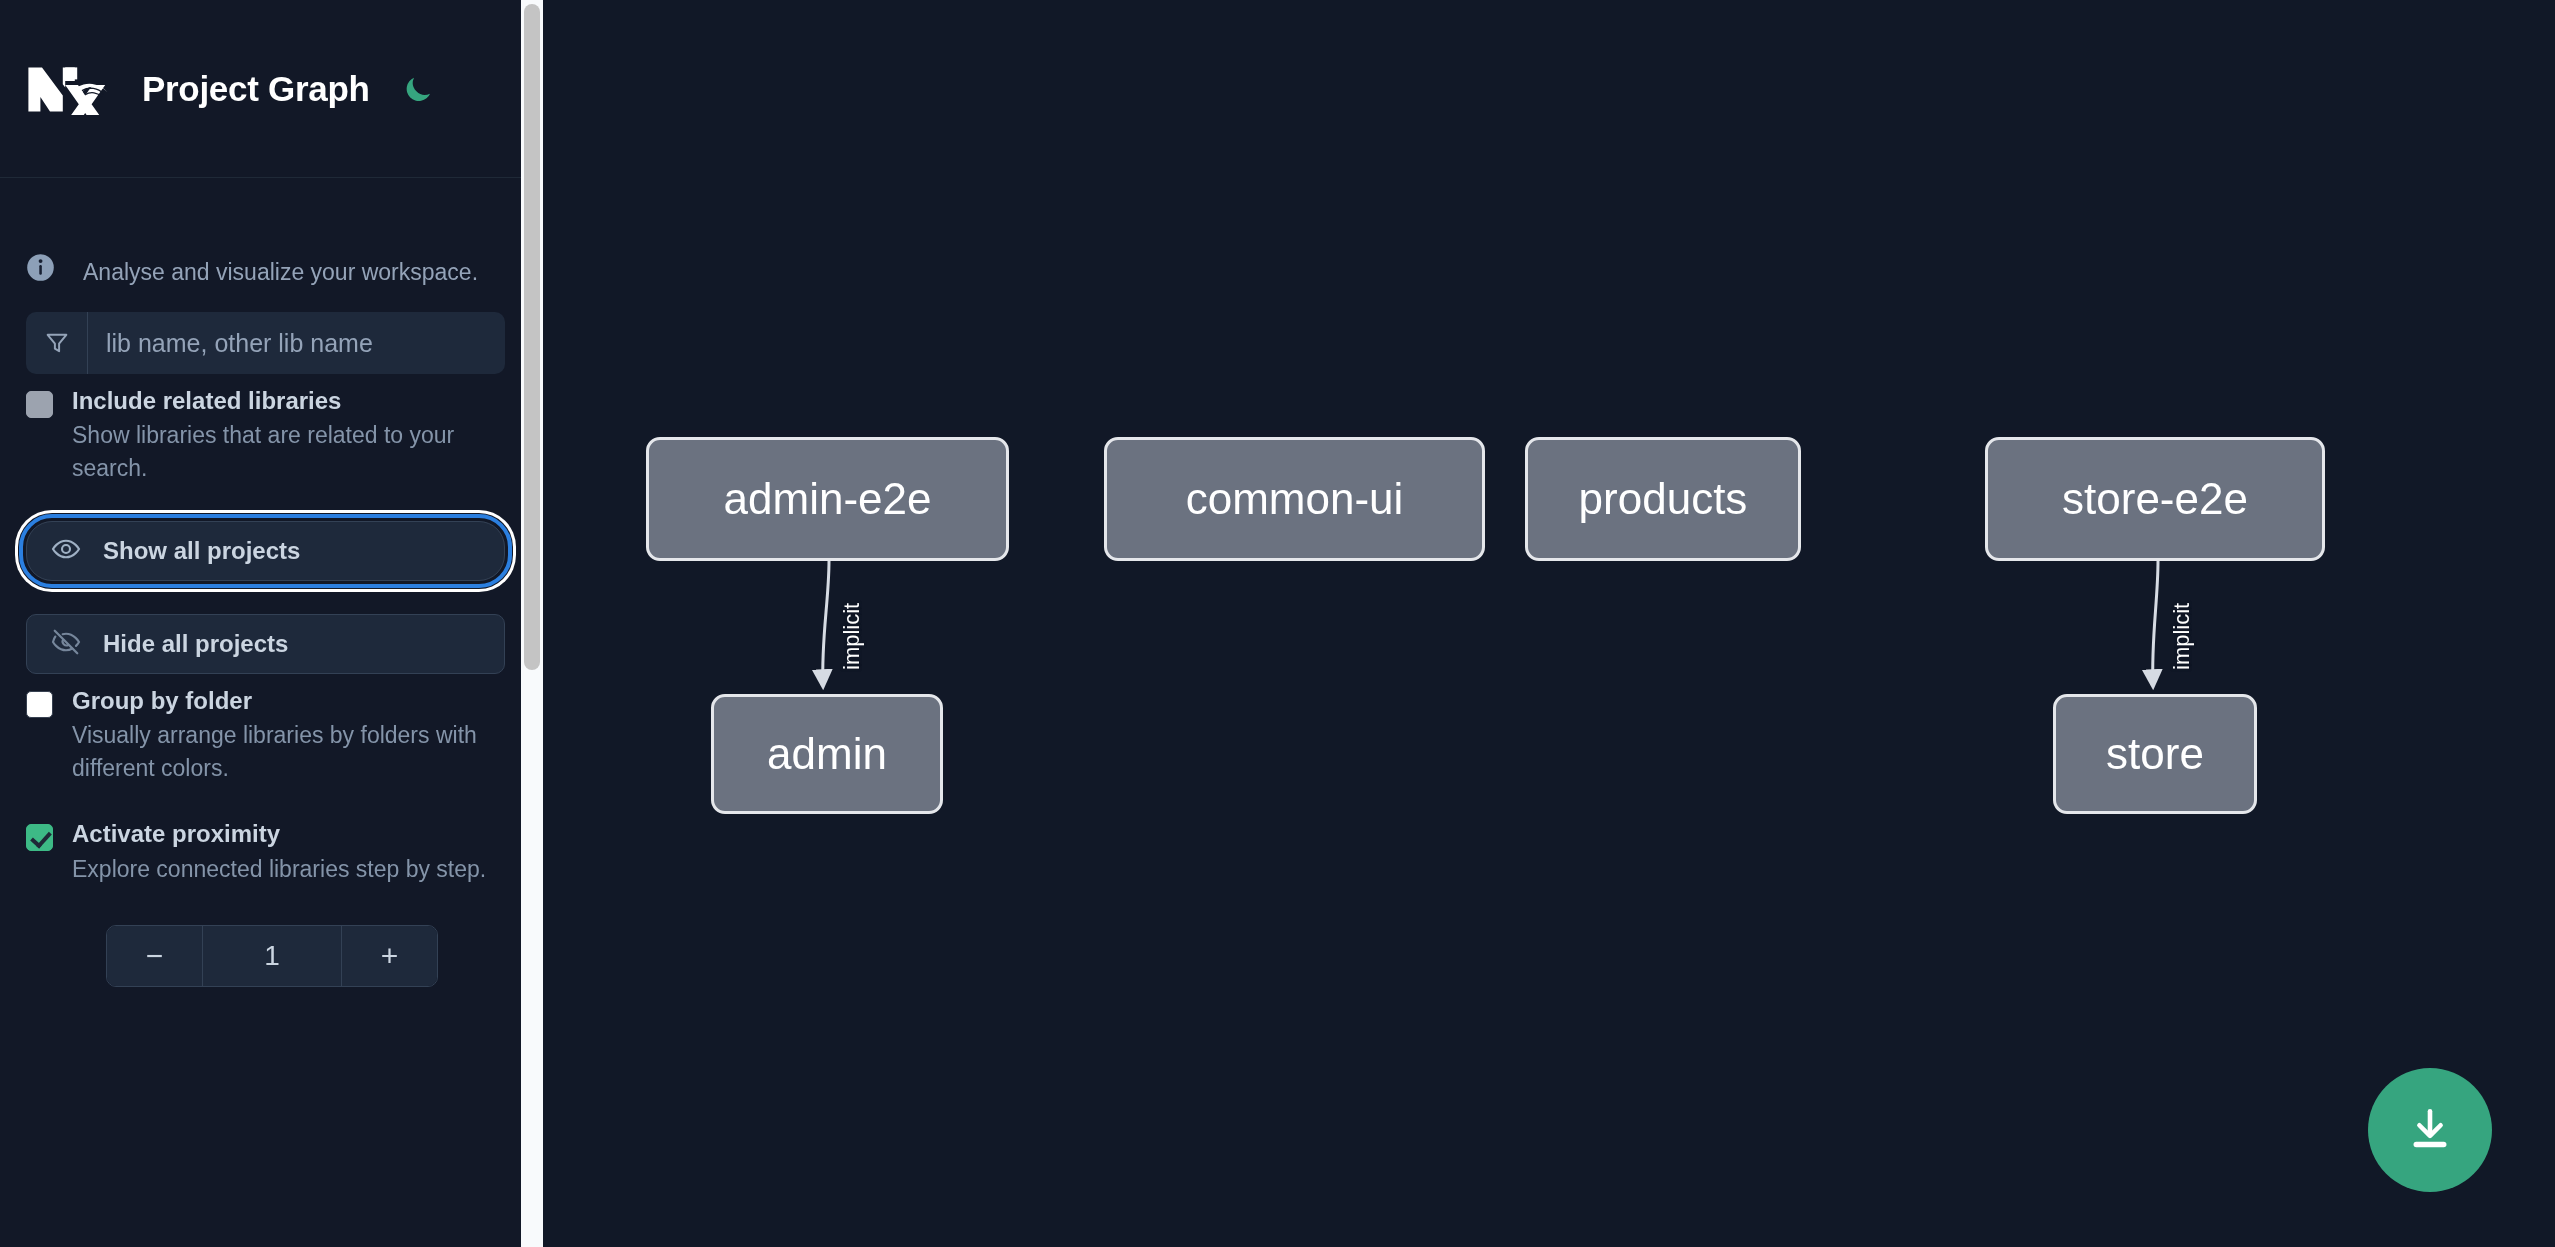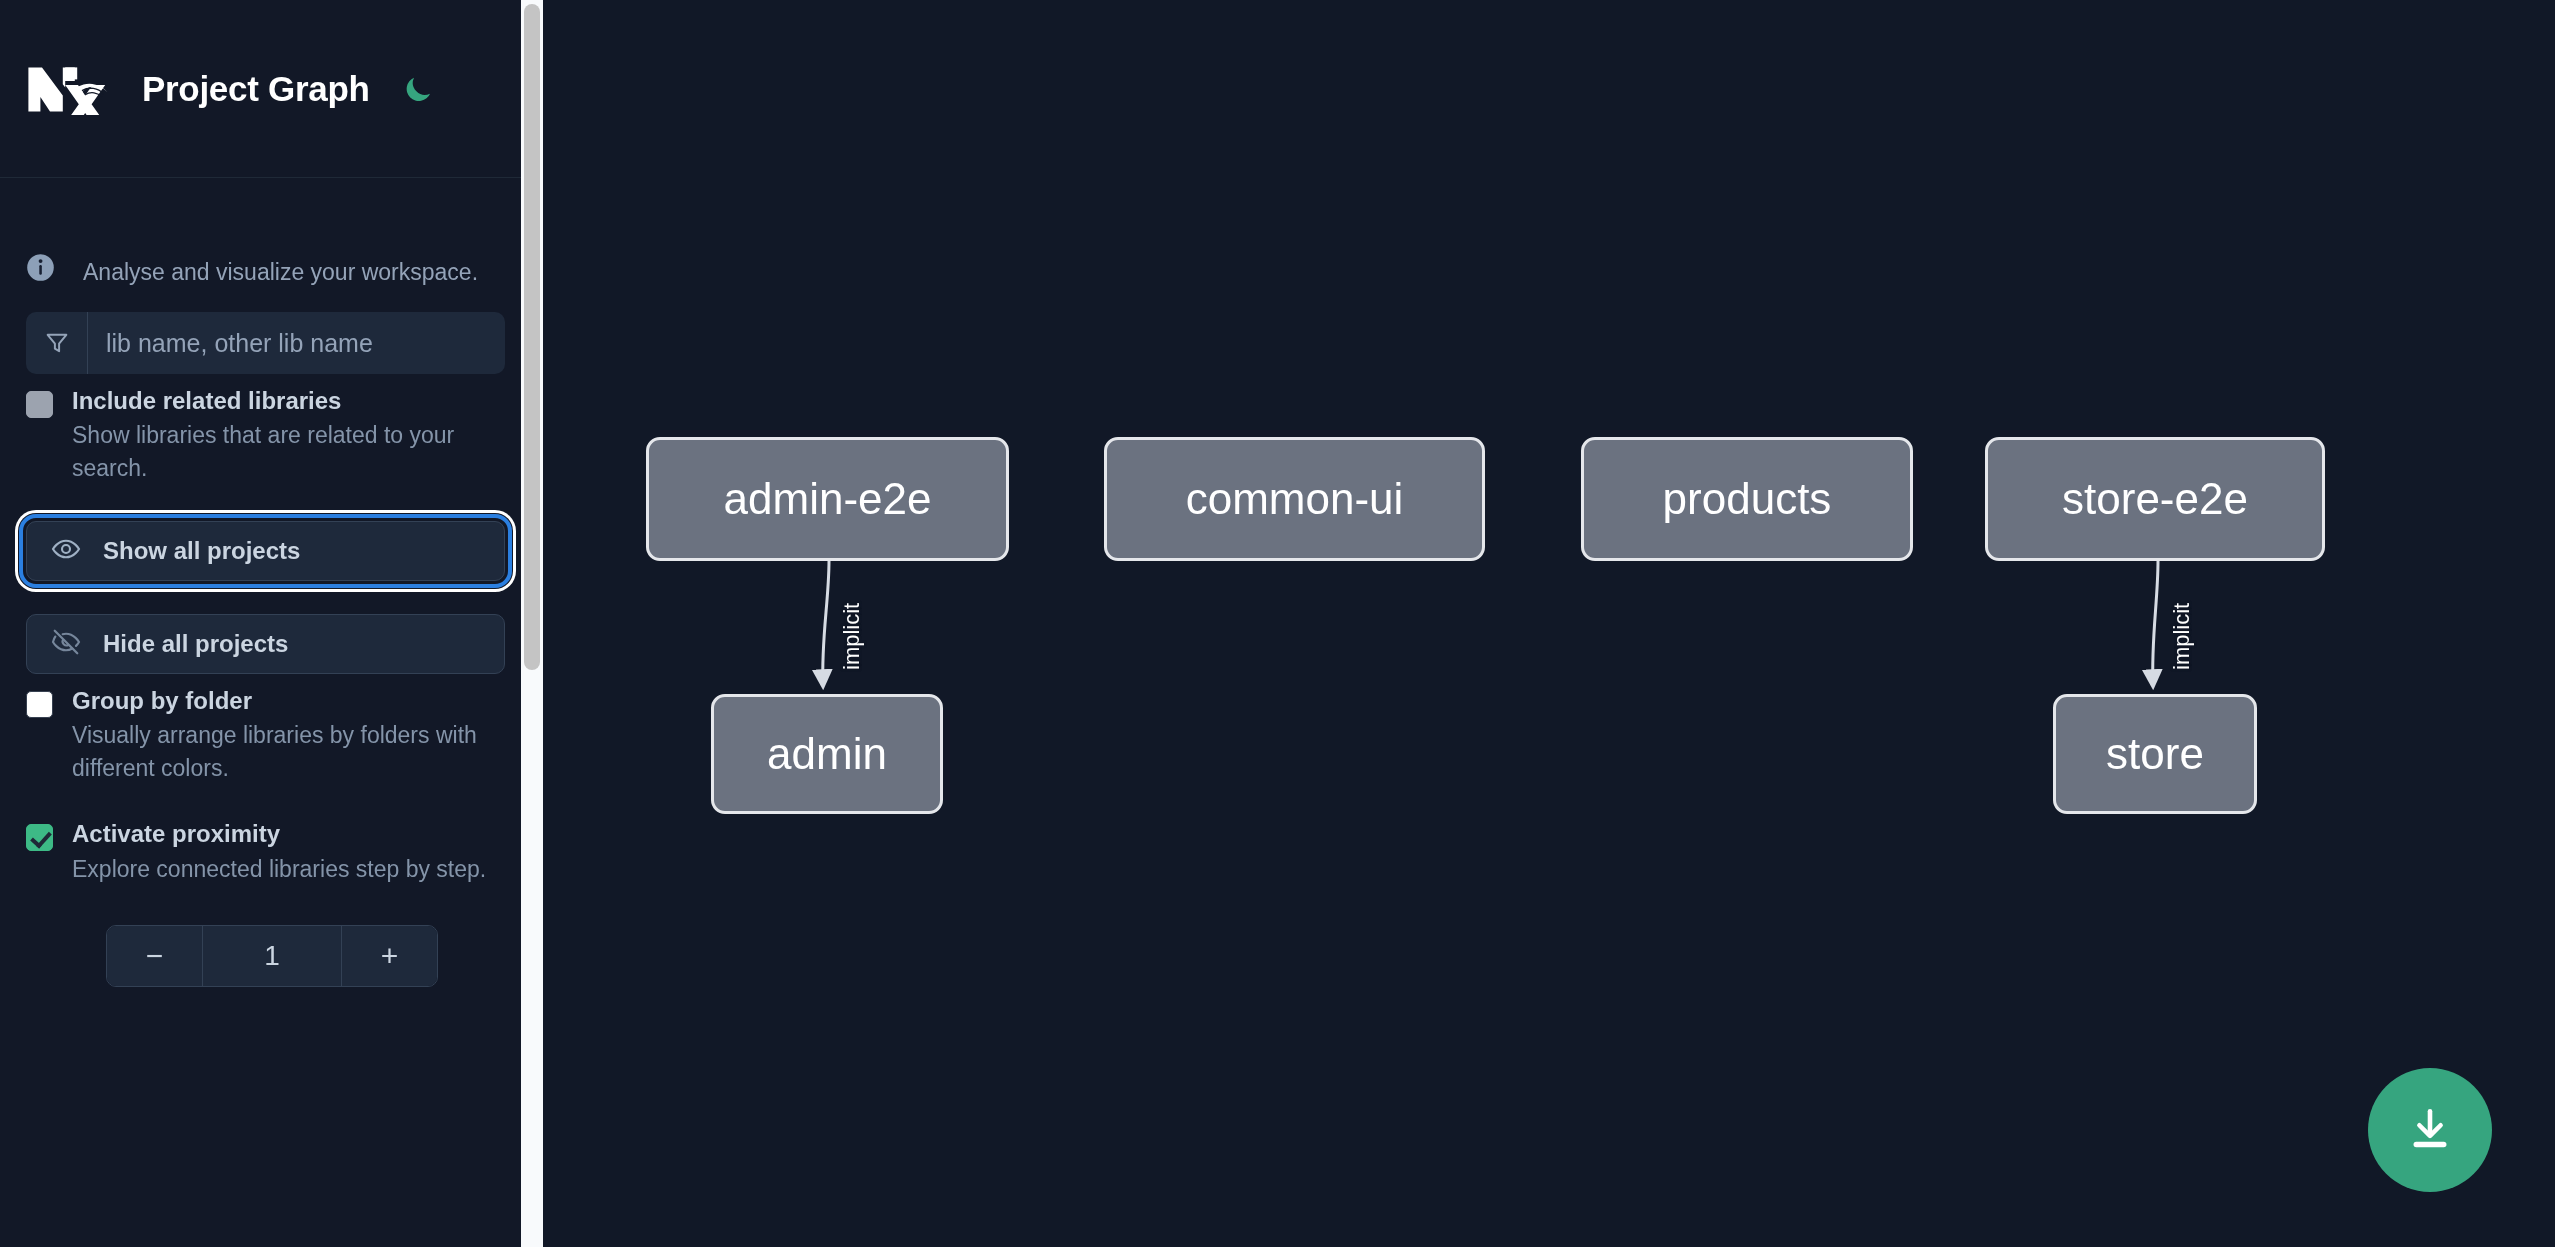--- a/index.html
+++ b/index.html
@@ -170,20 +170,21 @@
     display: flex;
     align-items: center;
     padding-left: 24px;
     gap: 22px;
     cursor: pointer;
   }
   .act-btn.focused {
     outline: 4px solid #2b7fe0;
     outline-offset: 3px;
     box-shadow: 0 0 0 8px #121827, 0 0 0 11px #ffffff;
+    border-radius: 26px;
   }
   .act-btn-label {
     font-size: 24px;
     font-weight: 700;
     color: #cbd5e1;
   }
   .act-btn + .act-btn { margin-top: 33px; }
 
   
   .stepper-wrap {
@@ -430,21 +431,21 @@
       <path d="M 276 561 C 276 600 268 640 270 686" fill="none" stroke="#d6dbe3" stroke-width="3" marker-end="url(#arrow)"></path>
 
       <path d="M 1605 561 C 1605 600 1598 640 1600 686" fill="none" stroke="#d6dbe3" stroke-width="3" marker-end="url(#arrow)"></path>
     </svg>
 
     <div class="edge-label" style="left:286px; top:670px;">implicit</div>
     <div class="edge-label" style="left:1616px; top:670px;">implicit</div>
 
     <div class="node" style="left:93px; top:437px; width:363px; height:124px;">admin-e2e</div>
     <div class="node" style="left:551px; top:437px; width:381px; height:124px;">common-ui</div>
-    <div class="node" style="left:1028px; top:437px; width:332px; height:124px;">products</div>
+    <div class="node" style="left:972px; top:437px; width:276px; height:124px;">products</div>
     <div class="node" style="left:1432px; top:437px; width:340px; height:124px;">store-e2e</div>
     <div class="node" style="left:158px; top:694px; width:232px; height:120px;">admin</div>
     <div class="node" style="left:1500px; top:694px; width:204px; height:120px;">store</div>
 
     <button class="fab">
       <span>
         <svg width="50" height="50" viewBox="0 0 24 24" aria-hidden="true">
           <line x1="12" y1="3.5" x2="12" y2="14.6" stroke="#ffffff" stroke-width="2.2" stroke-linecap="round"></line>
           <path d="M6.9 10.2 L12 15.3 L17.1 10.2" fill="none" stroke="#ffffff" stroke-width="2.2" stroke-linecap="round" stroke-linejoin="round"></path>
           <line x1="5.4" y1="19.4" x2="18.6" y2="19.4" stroke="#ffffff" stroke-width="2.6" stroke-linecap="round"></line>

